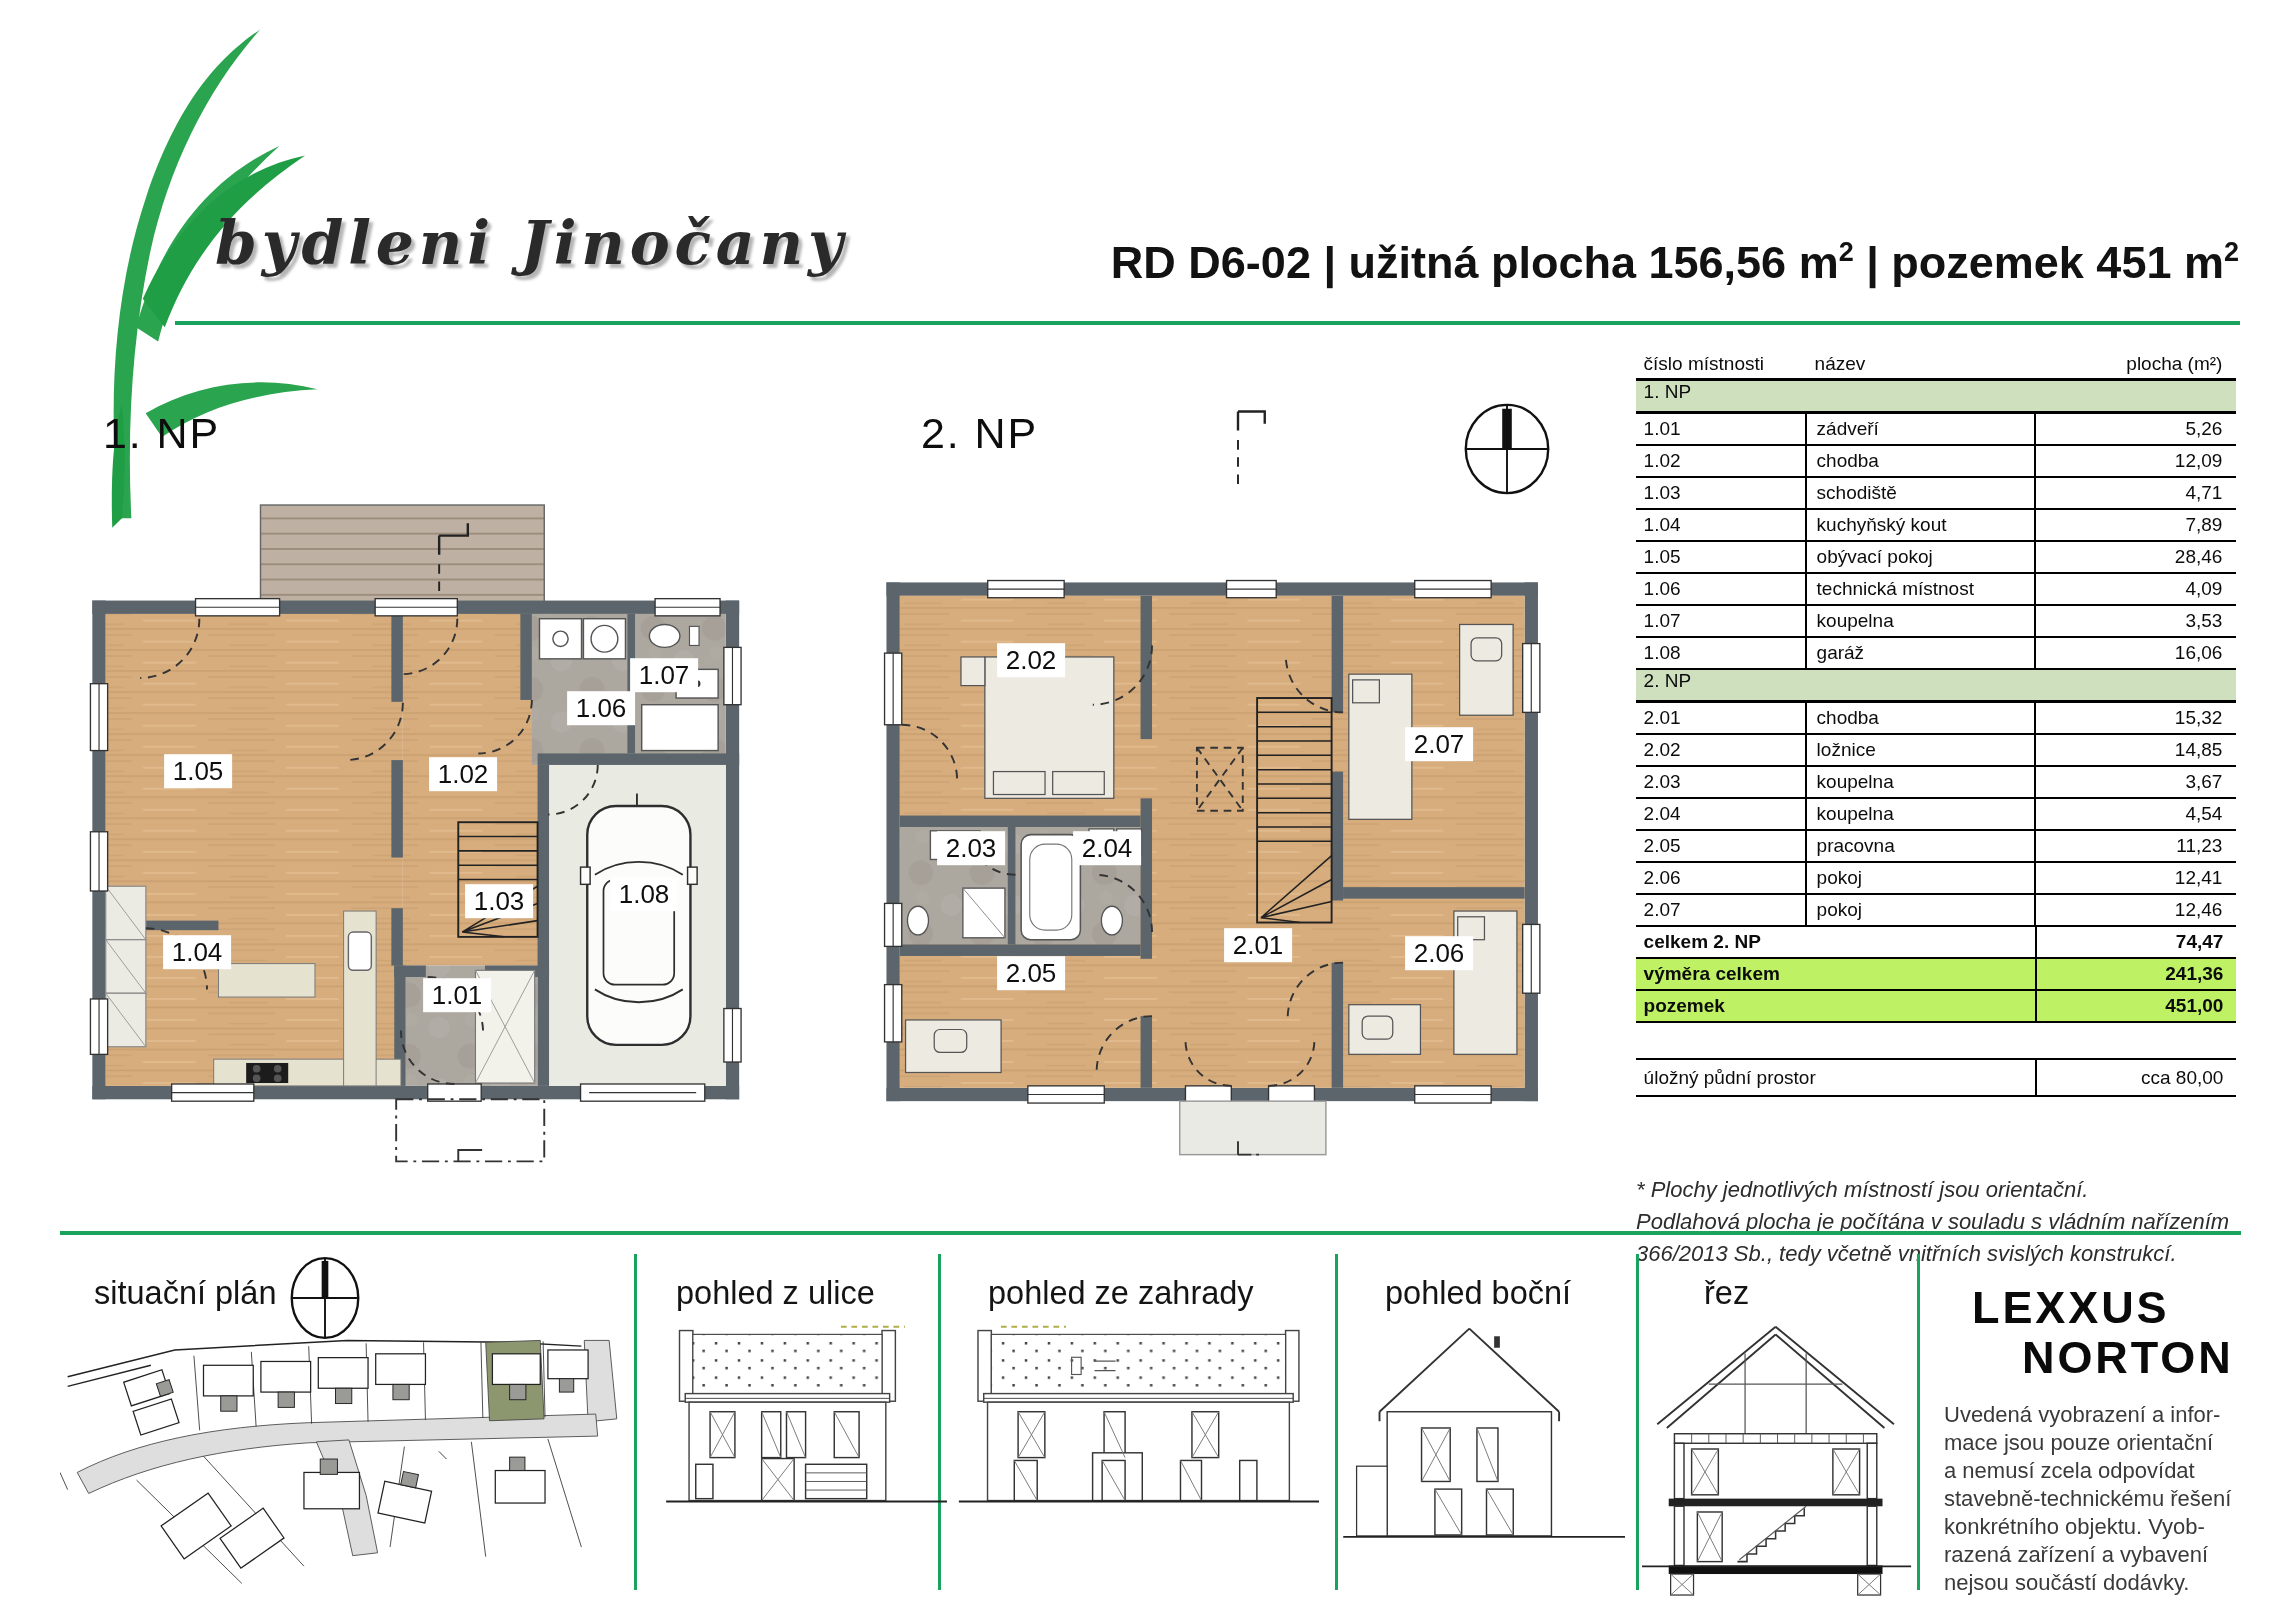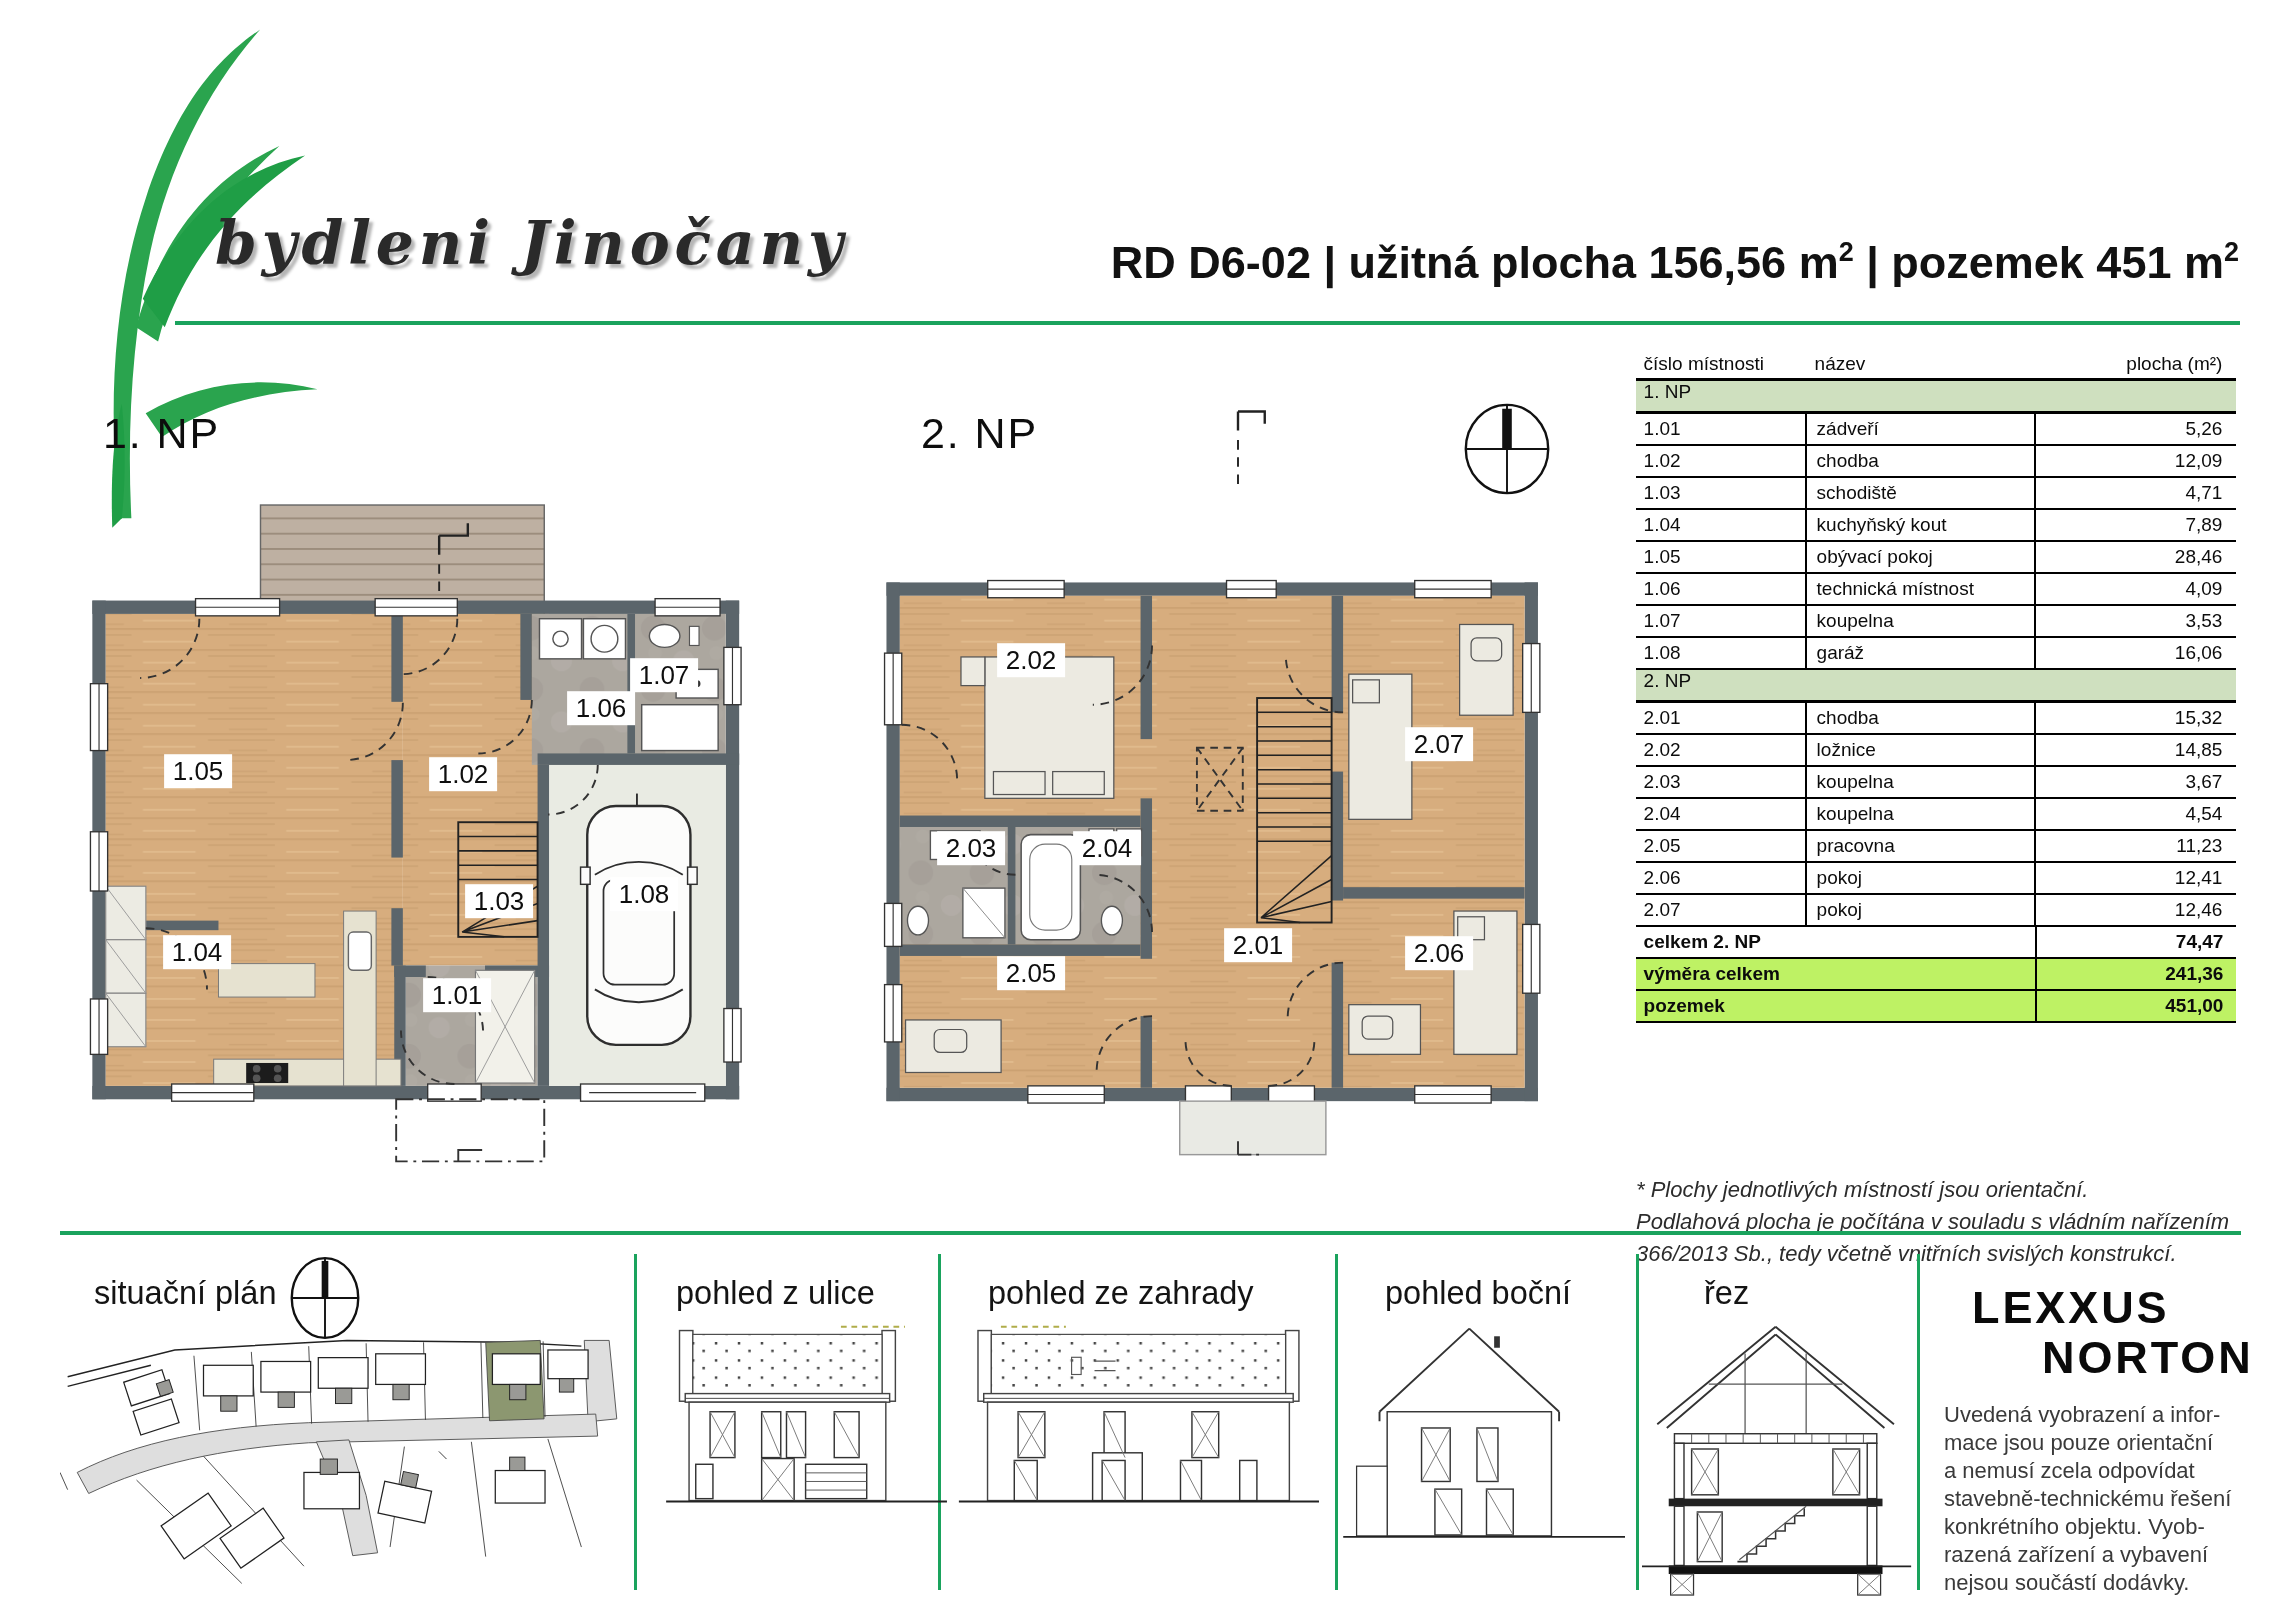--- a/index.html
+++ b/index.html
@@ -54,21 +54,21 @@
   .c2{border-left:2.9px solid #000;padding-left:9.6px;height:100%;display:flex;align-items:center;}
   .c3{border-left:2.9px solid #000;text-align:right;padding-right:7.6px;height:100%;display:flex;align-items:center;justify-content:flex-end;}
   .tgap{height:35px;}
   .attic-row{border-top:2.9px solid #000;}
   #footnote{left:1636px;top:1174px;font-size:22px;line-height:32px;color:#2c2c2c;font-style:italic;}
 
   
   .panel-label{font-size:32.5px;color:#141414;}
   .vdiv{background:#1aa35d;width:2.9px;top:1254px;height:336px;}
   #brand{left:1972px;top:1283px;font-weight:700;color:#0a0a0a;letter-spacing:2.9px;font-size:45px;line-height:50px;}
-  #brand .l2{margin-left:70px;}
+  #brand .l2{margin-left:50px;}
   #disclaimer{left:1944px;top:1401px;width:306px;font-size:22px;line-height:28px;color:#3a3a3a;}
 </style>
 </head>
 <body>
 
 <svg width="0" height="0" style="position:absolute" aria-hidden="true">
   <defs>
     <pattern id="woodp" width="150" height="22" patternUnits="userSpaceOnUse">
       <rect width="150" height="22" fill="#d7ad7e"></rect>
       <rect y="0" width="150" height="1.5" fill="#c49a6c" opacity="0.8"></rect>
@@ -436,20 +436,24 @@
   <div class="trow summary">
       <div class="c1">výměra celkem</div>
       <div class="c3">241,36</div>
     </div>
   <div class="trow summary">
       <div class="c1">pozemek</div>
       <div class="c3">451,00</div>
     </div>
 
   <div class="tgap"></div>
+  <div class="trow merge attic-row" style="font-weight:400;height:35px">
+    <div class="c1">úložný půdní prostor</div>
+    <div class="c3">cca  80,00</div>
+  </div>
 </div>
 
 <div class="abs" id="footnote">
   <div>* Plochy jednotlivých místností jsou orientační.</div>
   <div>Podlahová plocha je počítána v souladu s vládním nařízením</div>
   <div>366/2013 Sb., tedy včetně vnitřních svislých konstrukcí.</div>
 </div>
 
 <div class="abs green-hr" id="hr-bottom"></div>
 <div class="abs vdiv" style="left:634px"></div>

